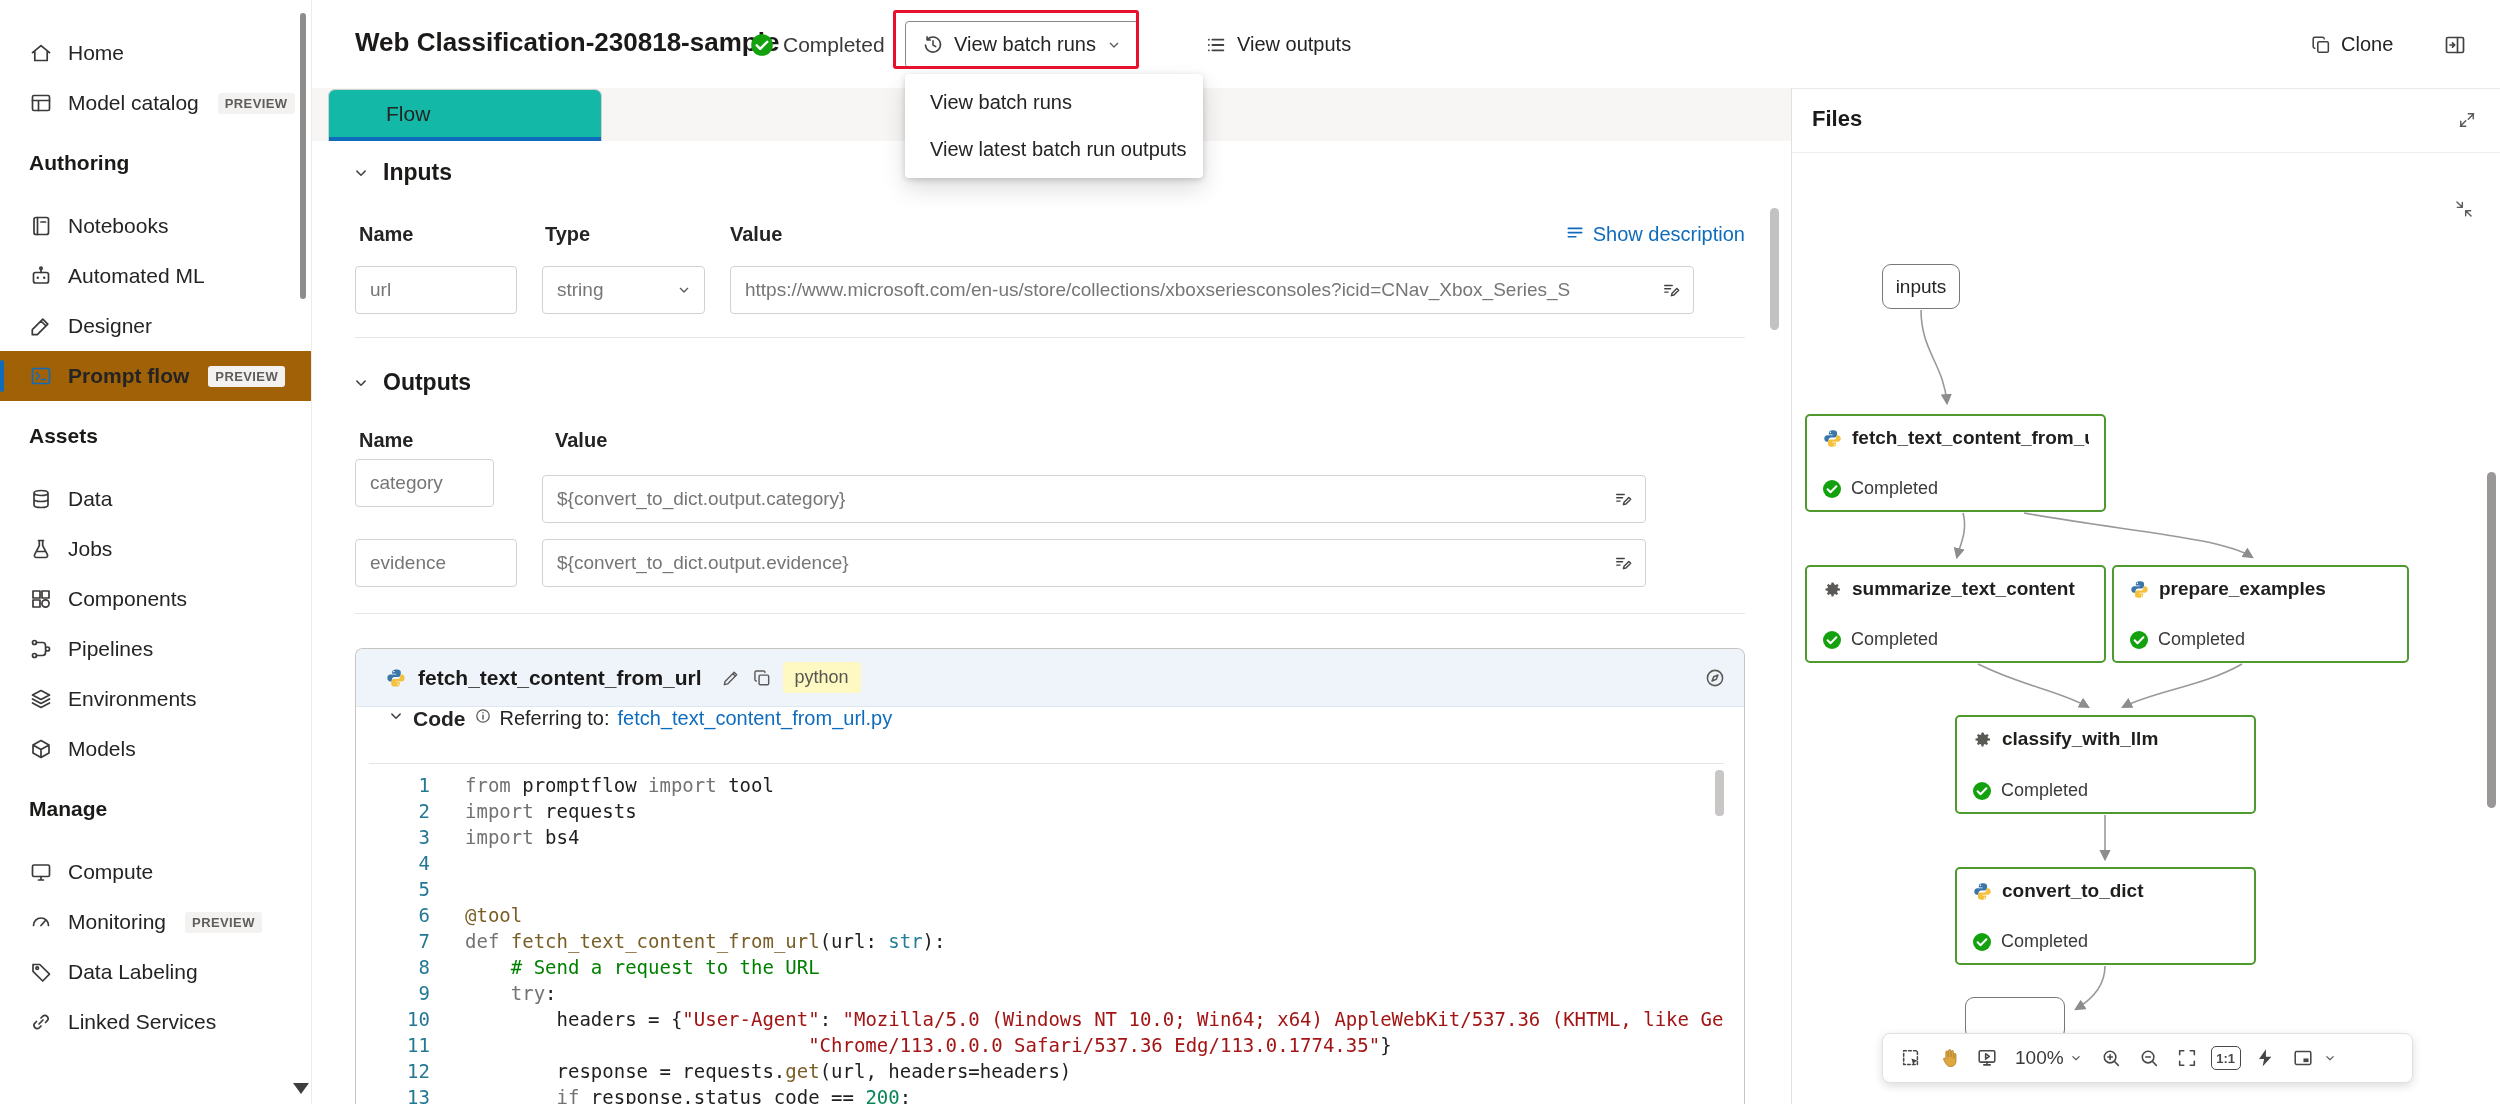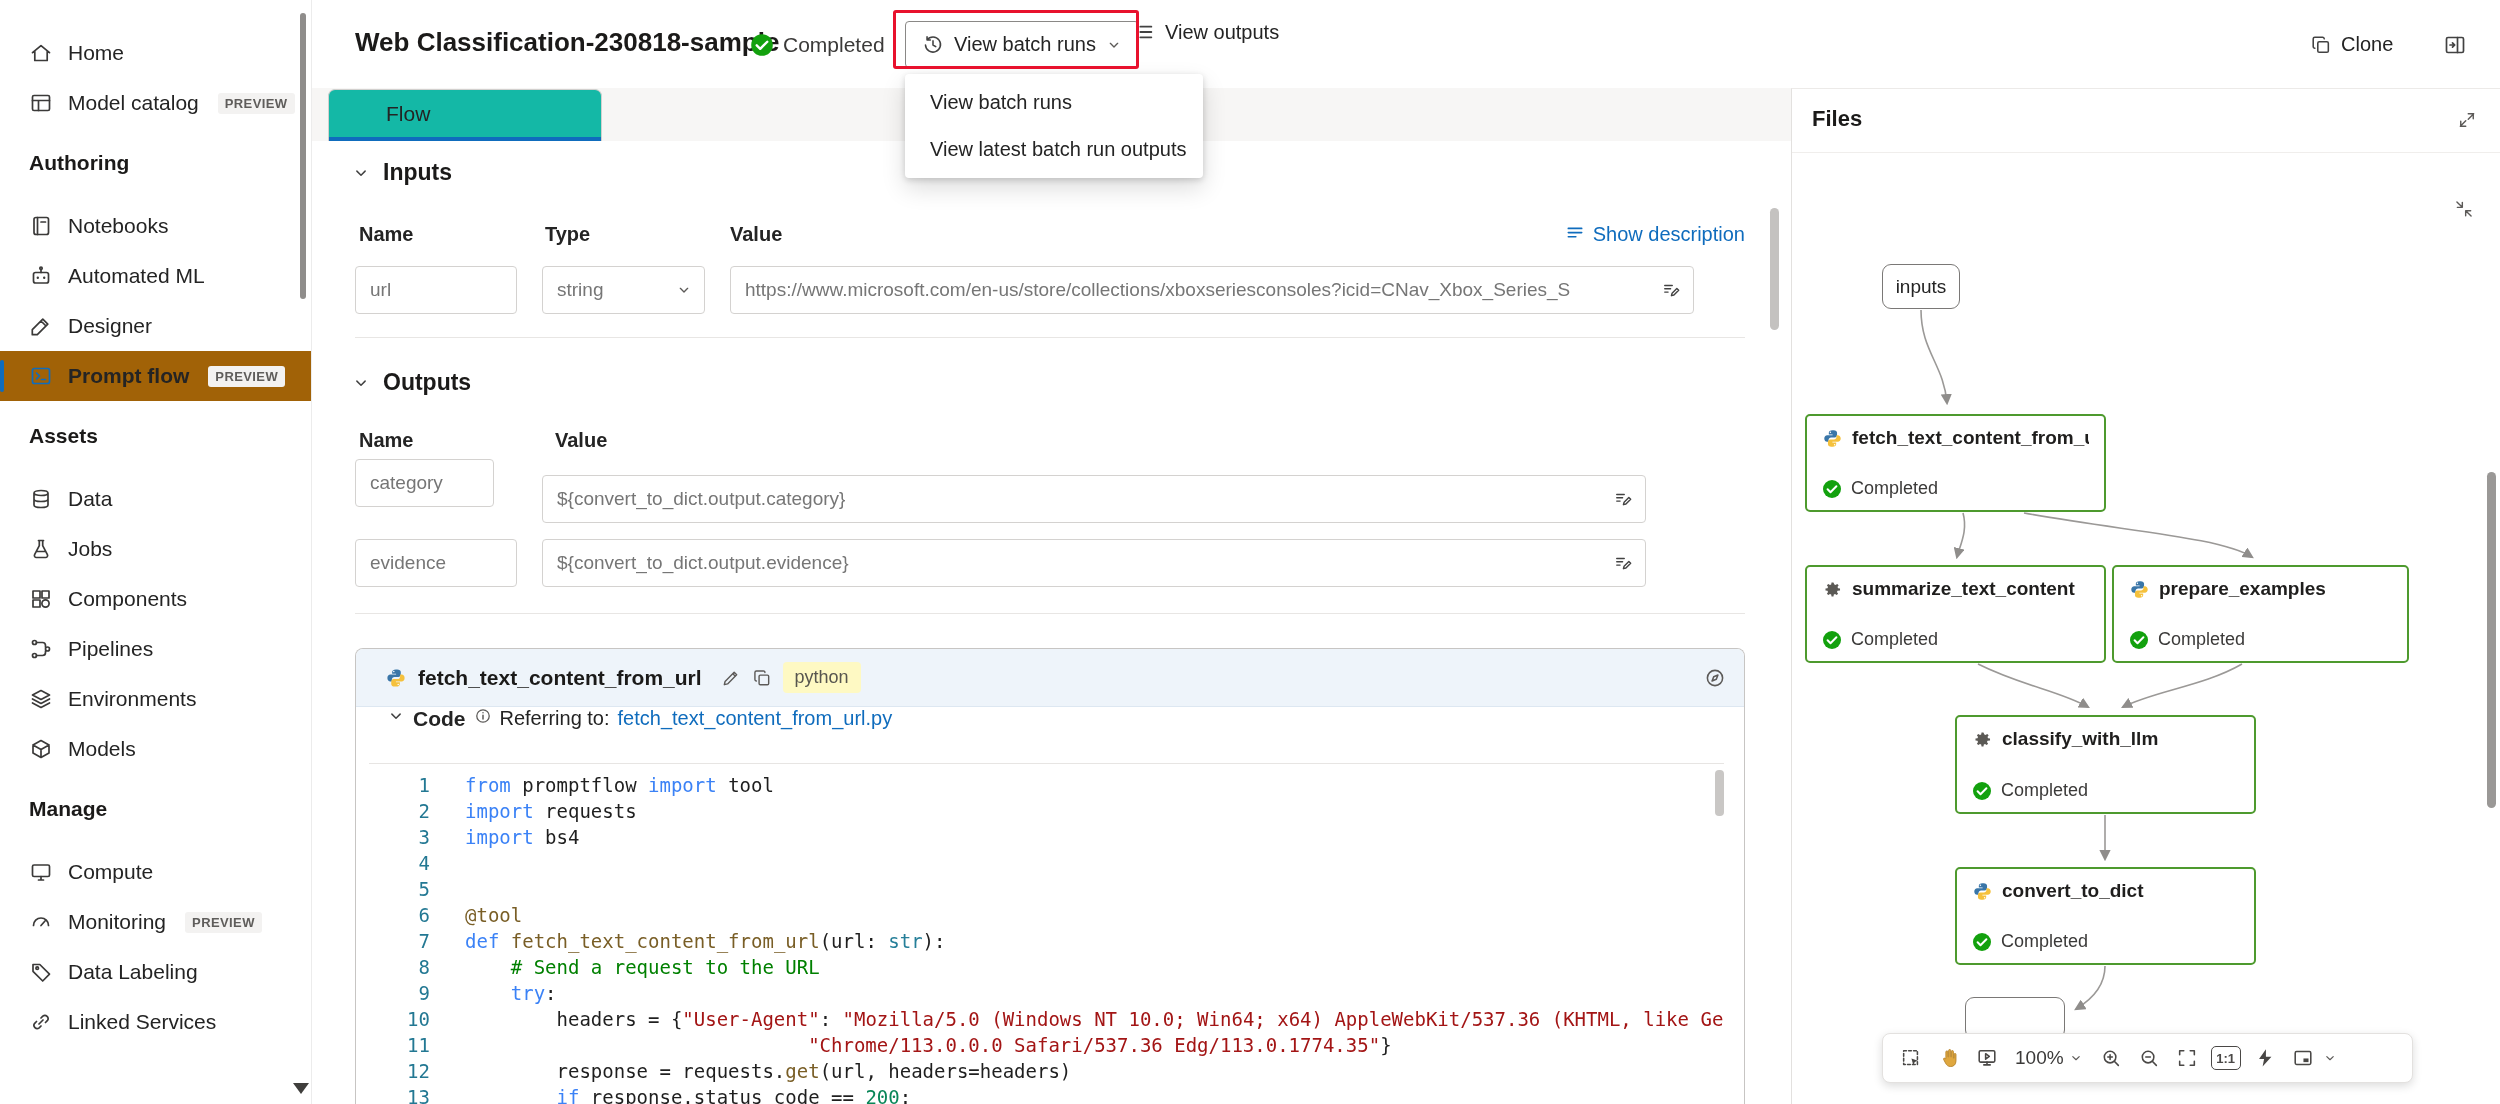--- a/index.html
+++ b/index.html
@@ -28,21 +28,21 @@
   .sb-header{height:50px;margin:10px 0 13px 0;display:flex;align-items:center;padding-left:29px;font-weight:700;font-size:21px;color:#1b1a19}
   .sb-badge{margin-left:4px;font-size:13px;font-weight:600;letter-spacing:.4px;background:#f3f2f1;color:#5f5d5b;padding:3px 7px;border-radius:3px}
   .sb-scrollthumb{position:absolute;left:300px;top:13px;width:6px;height:286px;background:#8f8d8b;border-radius:3px}
   .sb-downarrow{position:absolute;left:293px;top:1083px;width:0;height:0;border-left:8px solid transparent;border-right:8px solid transparent;border-top:11px solid #3f3e3c}
 
   
   #topbar{position:absolute;left:312px;top:0;width:2188px;height:88px;background:#fff}
   .tb-title{position:absolute;left:43px;top:27px;font-size:26px;font-weight:700;color:#1b1a19;white-space:nowrap}
   .tb-status{position:absolute;left:438px;top:21px;height:47px;display:flex;align-items:center;gap:9px;font-size:21px;color:#3b3a39}
   #btn-batch-runs{position:absolute;left:593px;top:21px;height:47px;border:1px solid #8a8886;border-radius:4px;background:#fff;padding:0 16px;display:flex;align-items:center;gap:10px;font-size:20px;color:#242424;white-space:nowrap}
-  #btn-view-outputs{position:absolute;left:821px;top:21px;height:47px;display:flex;gap:10px;font-size:20px;color:#242424;white-space:nowrap}
+  #btn-view-outputs{position:absolute;left:893px;top:21px;height:47px;display:flex;align-items:center;gap:10px;font-size:20px;color:#242424;white-space:nowrap}
   #btn-clone{position:absolute;left:1998px;top:21px;height:47px;display:flex;align-items:center;gap:9px;font-size:20px;color:#242424}
   #btn-open-panel{position:absolute;left:2122px;top:24px;width:42px;height:42px;display:flex;align-items:center;justify-content:center;color:#424242}
 
   #annotation-box{position:absolute;left:893px;top:10px;width:246px;height:59px;border:3px solid #e8112d;border-radius:3px;z-index:40}
   #batch-menu{position:absolute;left:905px;top:74px;width:298px;padding:5px 0;background:#fff;border-radius:4px;box-shadow:0 2px 6px rgba(0,0,0,.16),0 10px 24px rgba(0,0,0,.14);z-index:35}
   .menu-item{height:47px;line-height:47px;padding-left:25px;font-size:20px;color:#242424;white-space:nowrap;overflow:hidden}
 
   
   #tabstrip{position:absolute;left:312px;top:88px;width:1479px;height:53px;background:#f7f6f5}
   .tab{position:absolute;left:16px;top:1px;width:274px;height:52px;background:#14b8a6;border:1px solid #d2d0ce;border-bottom:none;border-radius:7px 7px 0 0;font-size:21px;color:#242424}
@@ -64,21 +64,21 @@
   .card-head{height:58px;background:#eef4fa;border-bottom:1px solid #dde7f1;border-radius:7px 7px 0 0;display:flex;align-items:center;gap:11px;padding:0 18px 0 29px}
   .card-title{font-size:21px;font-weight:700;color:#1b1a19;margin-right:8px;white-space:nowrap}
   .chip{background:#fef9c3;border-radius:4px;padding:5px 12px;font-size:18px;color:#57554f}
   .code-row{height:48px;display:flex;gap:8px;padding-left:31px;font-size:20px;color:#242424}
   .code-label{font-weight:700;font-size:21px}
   .ref-link{color:#0f6cbd}
   #editor{position:absolute;left:13px;right:20px;top:114px;bottom:0;border-top:1px solid #e7e5e3;padding-top:8px;overflow:hidden}
   .cl{display:flex;height:26px;line-height:26px;font-family:"DejaVu Sans Mono",monospace;font-size:19px;white-space:pre}
   .ln{width:61px;text-align:right;color:#237893;flex:none}
   .ct{padding-left:35px;color:#1f1f1f;white-space:pre}
-  .tk-k{color:#3b82f6}.tk-s{color:#a31515}.tk-c{color:#008000}.tk-f{color:#795e26}.tk-t{color:#267f99}.tk-n{color:#098658}.tk-d{color:#795e26}
+  .tk-k{color:#737373}.tk-s{color:#a31515}.tk-c{color:#008000}.tk-f{color:#795e26}.tk-t{color:#267f99}.tk-n{color:#098658}.tk-d{color:#795e26}
   .ed-thumb{position:absolute;right:0;top:6px;width:9px;height:46px;background:#c9c7c5;border-radius:4px}
 
   #main-scrollbar{position:absolute;left:1770px;top:208px;width:9px;height:122px;background:#c4c2c0;border-radius:5px}
 
   
   #files-panel{position:absolute;left:1791px;top:88px;width:709px;height:1016px;background:#fff;border-left:1px solid #e3e1df;border-top:1px solid #eceae8}
   .fp-head{height:64px;position:relative;border-bottom:1px solid #f0eeec}
   .fp-title{position:absolute;left:20px;top:17px;font-size:22px;font-weight:600;color:#1b1a19}
   .fp-expand{position:absolute;right:23px;top:21px}
   #canvas{position:absolute;left:0;top:64px;right:0;bottom:0;overflow:hidden;background:#fff}

